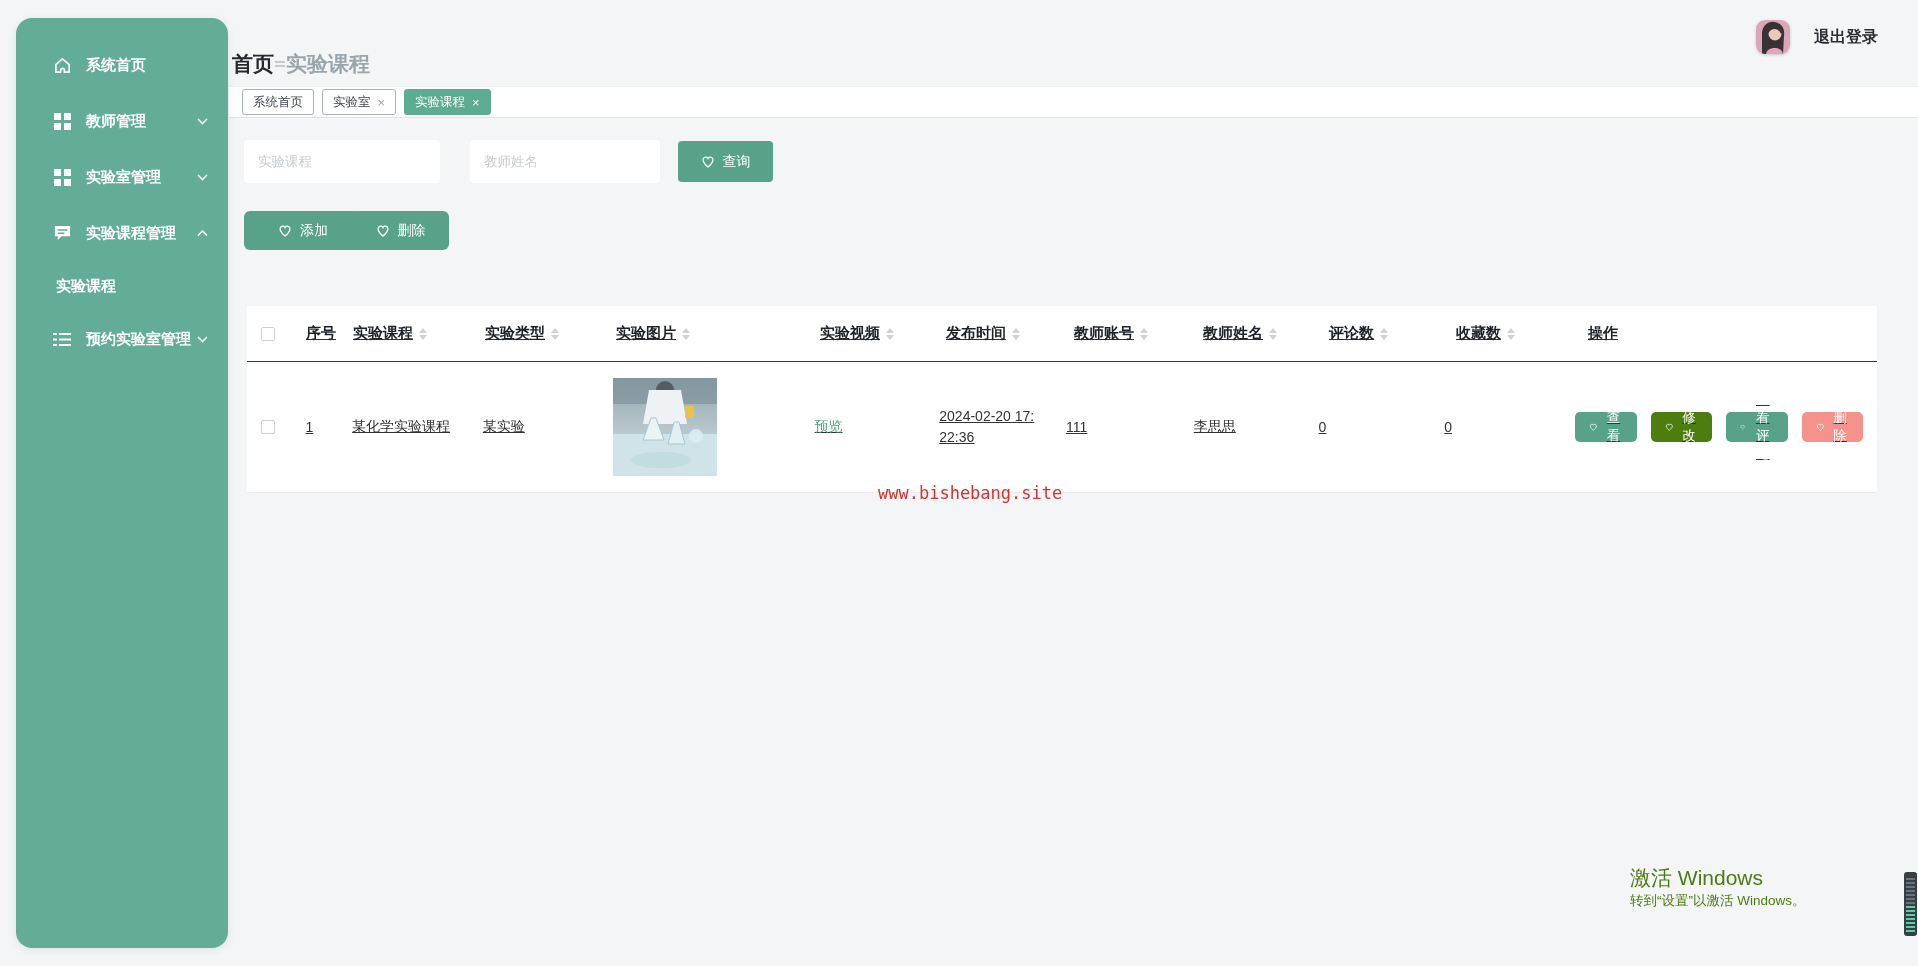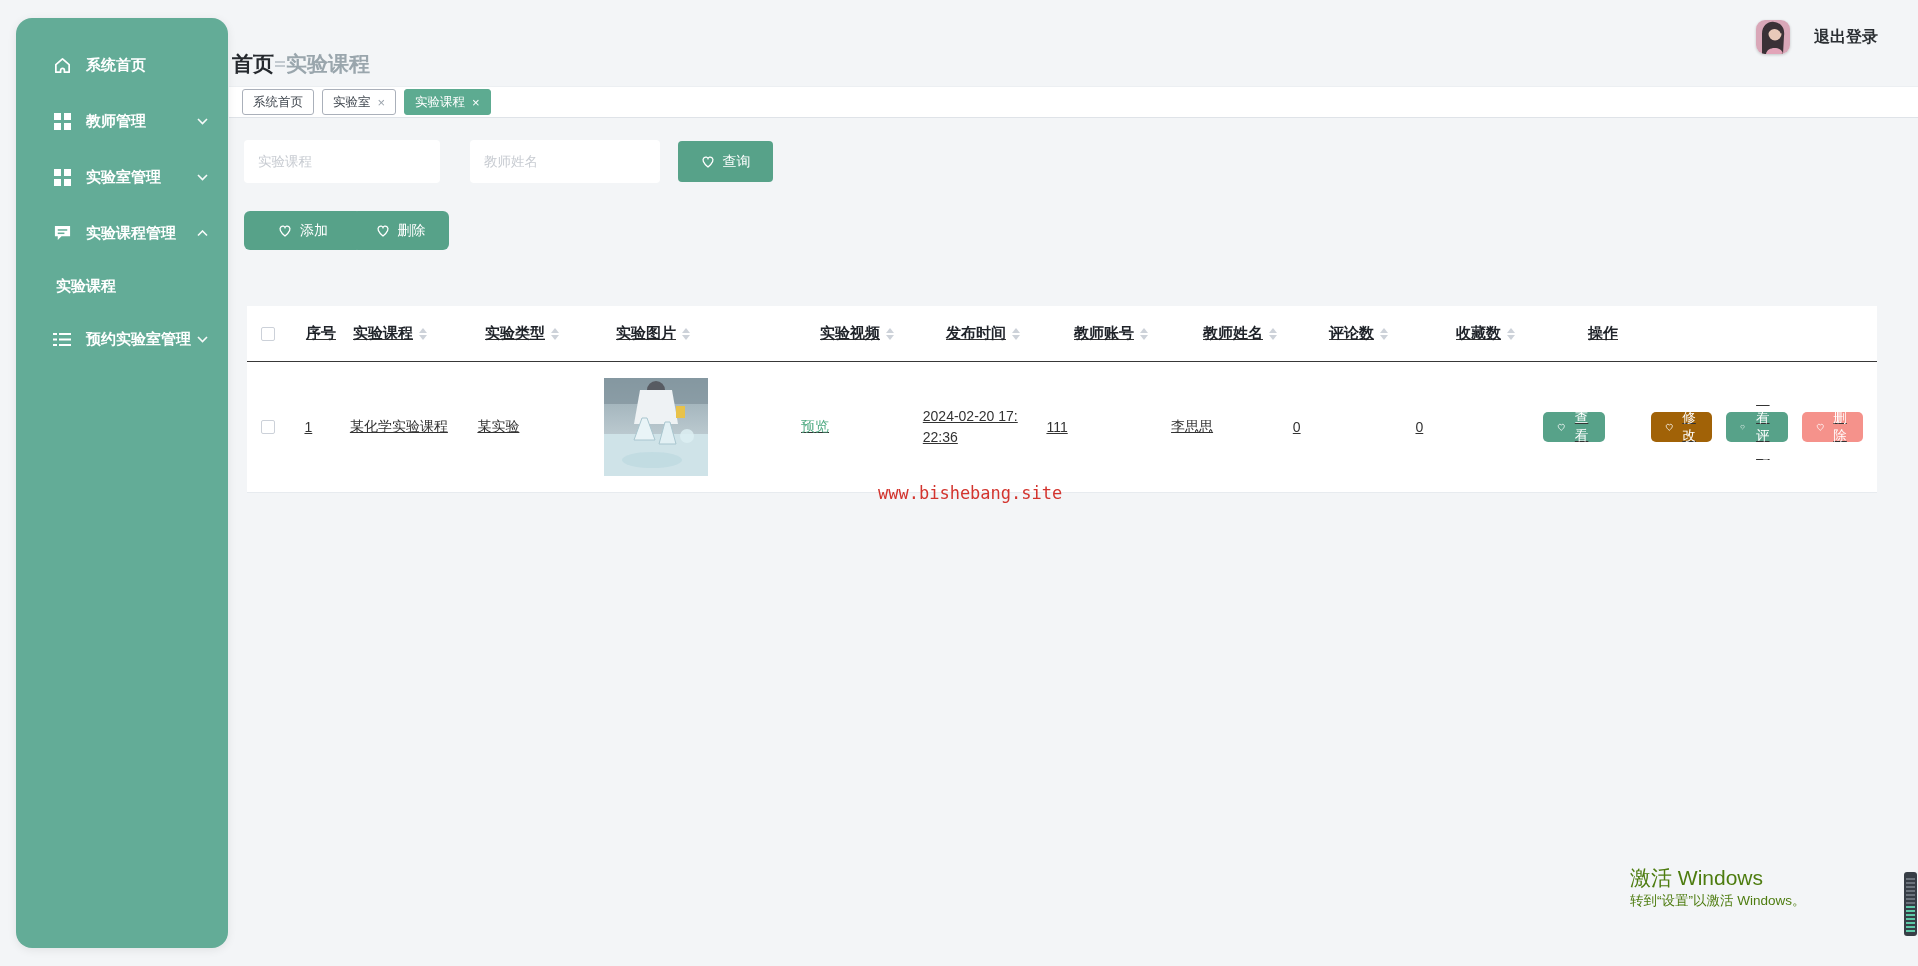--- a/index.html
+++ b/index.html
@@ -100,21 +100,21 @@
   .caret .c-dn { width:0;height:0;border-left:4px solid transparent;border-right:4px solid transparent;border-top:5px solid #cdd2d9; }
 
   .lab-photo { width:104px; height:98px; display:block; cursor:pointer; }
   .link-preview { color:#4faa82; cursor:pointer; }
   .time-wrap { width:100px; word-break:break-all; line-height:1.5; }
 
   .ops { display:flex; flex-direction:row; gap:14px; }
   .ops-row { display:flex; gap:14px; }
   .btn-sm { height:30px; padding:0 14px; border-radius:5px; font-size:13.5px; gap:7px; }
   .btn-view,.btn-comments { background:#57a289; }
-  .btn-edit { background:#a16207;margin-left:32px; }
+  .btn-edit { background:#4d7c0f; }
   .btn-delete { background:#f5928b; }
 
   
   .watermark {
     position:absolute; left:878px; top:483px;
     font-family:"DejaVu Sans Mono", monospace; font-size:17px; color:#d3342e; z-index:3;
   }
 
   
   .win-activate { position:absolute; left:1630px; top:864px; color:#4d7c0f; z-index:2; }

